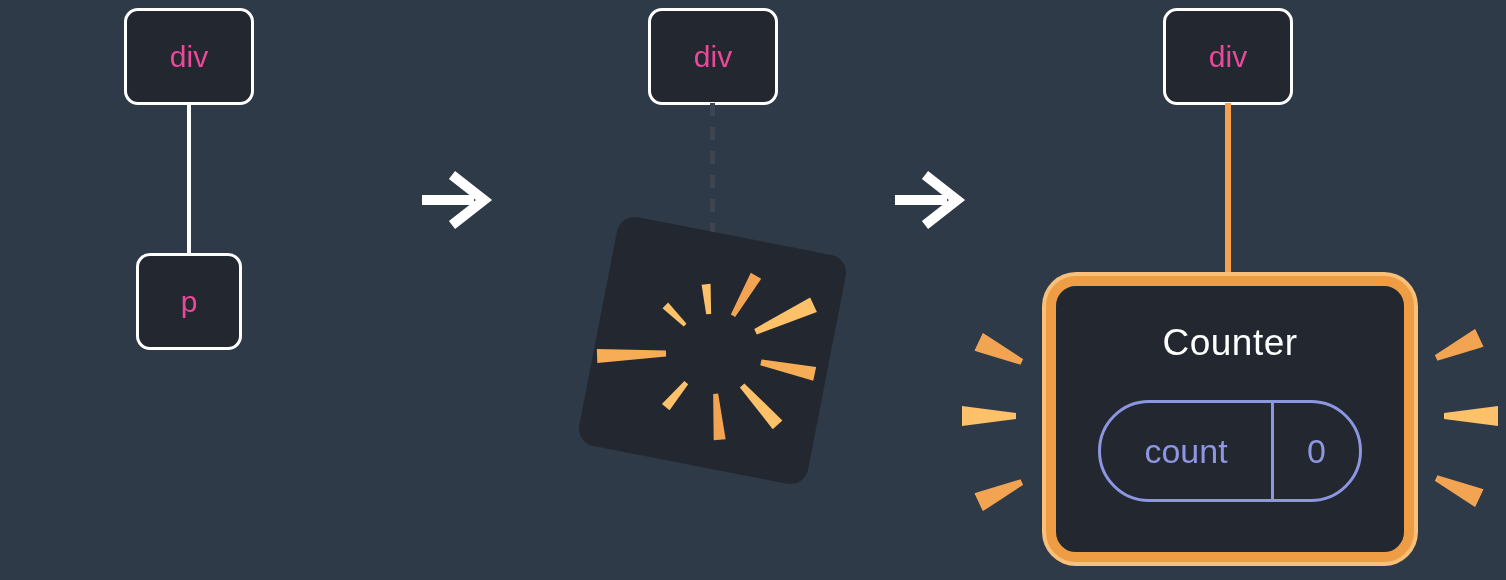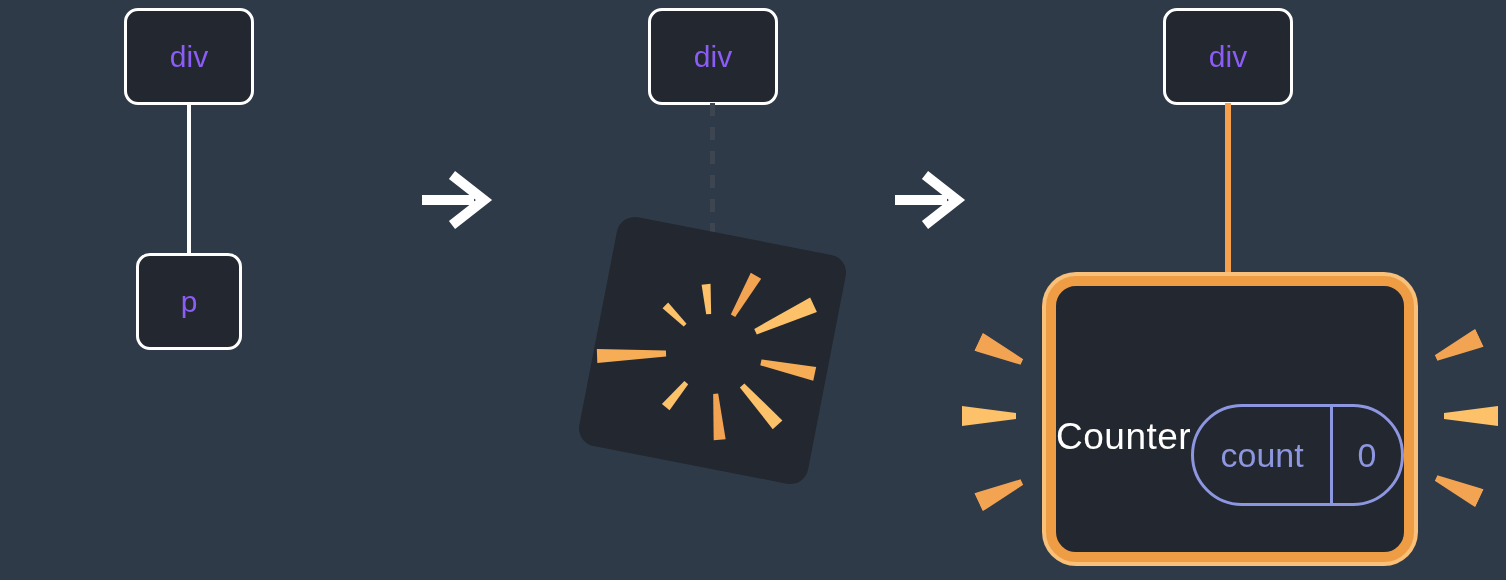--- a/index.html
+++ b/index.html
@@ -16,21 +16,21 @@
     overflow: hidden;
   }
   .node {
     position: absolute;
     background: #23272f;
     border: 3px solid #ffffff;
     border-radius: 14px;
     display: flex;
     align-items: center;
     justify-content: center;
-    color: #8b5cf6;
+    color: #ec4899;
     font-size: 30px;
     box-sizing: border-box;
   }
   .connector {
     position: absolute;
     background: #ffffff;
   }
   .connector-dashed {
     position: absolute;
     width: 5px;
@@ -67,21 +67,21 @@
     left: 1046px;
     top: 276px;
     width: 368px;
     height: 286px;
     background: #23272f;
     border: 10px solid #ef9d45;
     box-shadow: 0 0 0 4px #f8c079;
     border-radius: 30px;
     box-sizing: border-box;
     display: flex;
-    flex-direction: row;
+    flex-direction: column;
     align-items: center;
     padding-top: 36px;
   }
   .counter-title {
     color: #ffffff;
     font-size: 37px;
     font-weight: 500;
     letter-spacing: 0.5px;
   }
   .state-pill {

